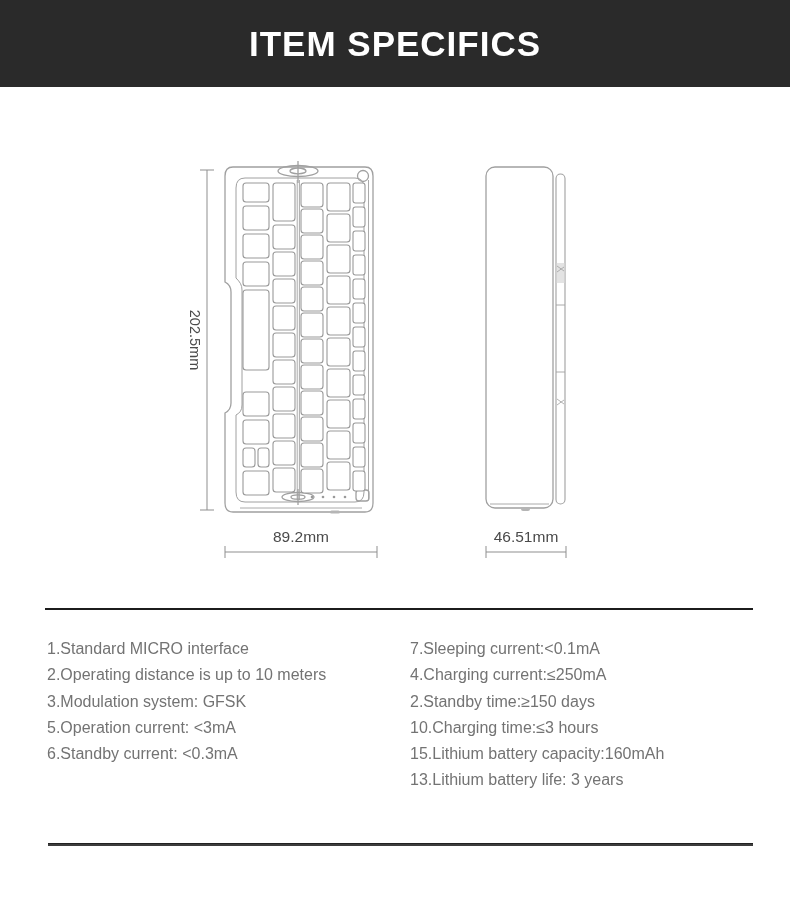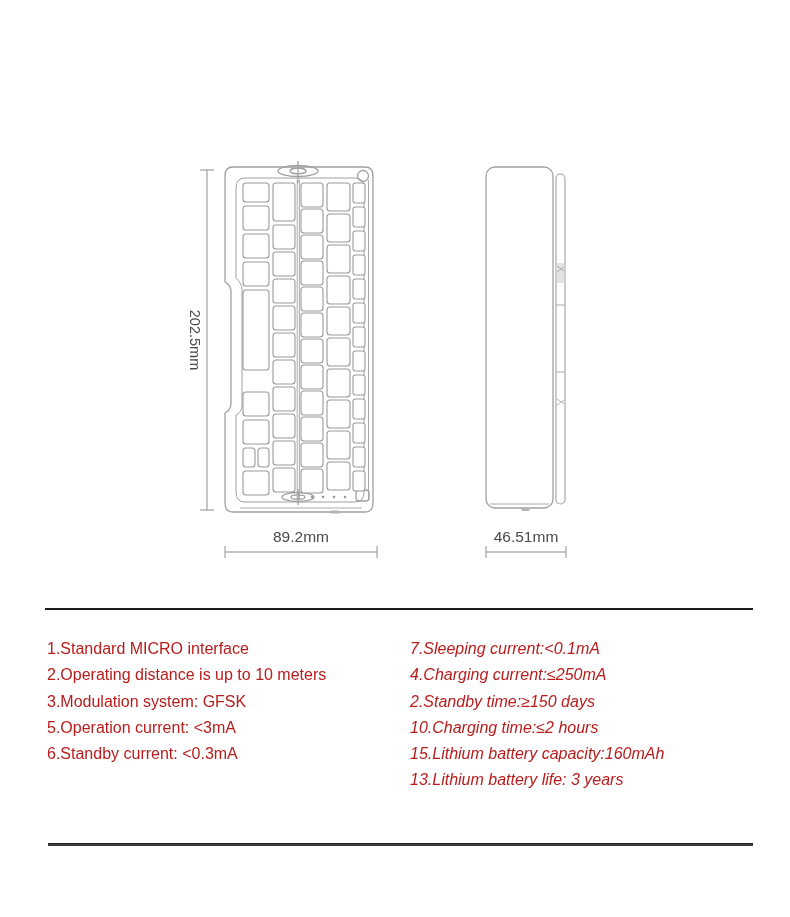--- a/index.html
+++ b/index.html
@@ -15,30 +15,33 @@
   .header-title{
     color:#ffffff;font-size:35px;font-weight:bold;letter-spacing:1px;margin:0;
     font-family:"Liberation Sans", sans-serif;
   }
   
   .diagram-svg{position:absolute;left:0;top:120px;}
   
   .sep-top{position:absolute;left:45px;top:608px;width:708px;height:2px;background:#1c1c1c;}
   .sep-bottom{position:absolute;left:48px;top:843px;width:705px;height:2px;background:#3d3d3d;border-top:1px solid #222;}
   
-  .spec-col{position:absolute;top:636px;color:#b91c1c;font-size:16px;}
+  .spec-col{position:absolute;top:636px;color:#737373;font-size:16px;}
   .spec-col.left{left:47px;width:350px;}
-  .spec-col.right{left:410px;width:370px;font-style:italic;}
+  .spec-col.right{left:410px;width:370px;}
   .spec-item{height:26.3px;line-height:26.3px;white-space:nowrap;}
 </style>
 </head>
 <body>
 
 <div id="stage">
 
+  <div class="header-bar">
+    <h1 class="header-title">ITEM SPECIFICS</h1>
+  </div>
 
   <svg class="diagram-svg" width="790" height="460" viewBox="0 120 790 460" fill="none">
 
     <g stroke="#a0a0a0" stroke-width="1.3" fill="none">
 
       <path d="M233,167 H365 Q373,167 373,176 V503 Q373,512 365,512 H233 Q225,512 225,503
                V413 C229,411 231,408 231,403 V292 C231,287 229,284 225,282 V176 Q225,167 233,167 Z"></path>
 
       <path d="M368.5,180 V500" stroke-width="0.9"></path>
       <path d="M240,508 H362" stroke-width="0.9"></path>
@@ -172,20 +175,20 @@
     <div class="spec-item">1.Standard MICRO interface</div>
     <div class="spec-item">2.Operating distance is up to 10 meters</div>
     <div class="spec-item">3.Modulation system: GFSK</div>
     <div class="spec-item">5.Operation current: &lt;3mA</div>
     <div class="spec-item">6.Standby current: &lt;0.3mA</div>
   </div>
   <div class="spec-col right">
     <div class="spec-item">7.Sleeping current:&lt;0.1mA</div>
     <div class="spec-item">4.Charging current:≤250mA</div>
     <div class="spec-item">2.Standby time:≥150 days</div>
-    <div class="spec-item">10.Charging time:≤2 hours</div>
+    <div class="spec-item">10.Charging time:≤3 hours</div>
     <div class="spec-item">15.Lithium battery capacity:160mAh</div>
     <div class="spec-item">13.Lithium battery life: 3 years</div>
   </div>
 
   <div class="sep-bottom"></div>
 
 </div>
 
 </body></html>

